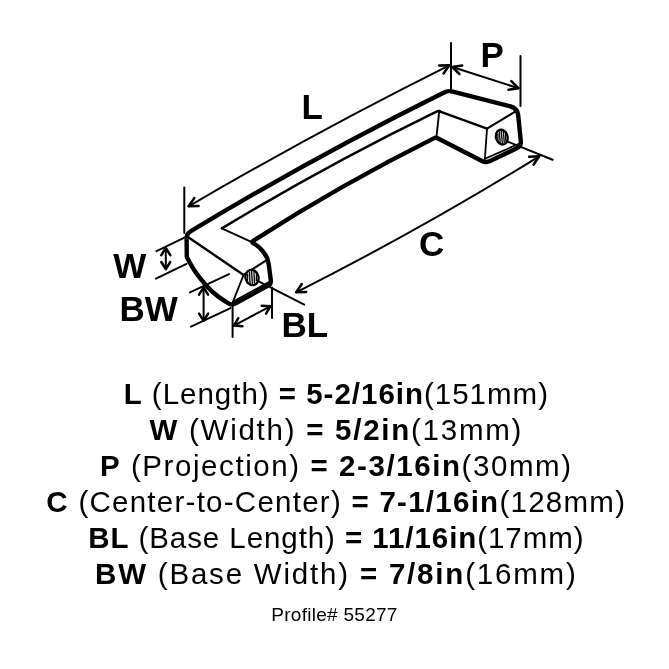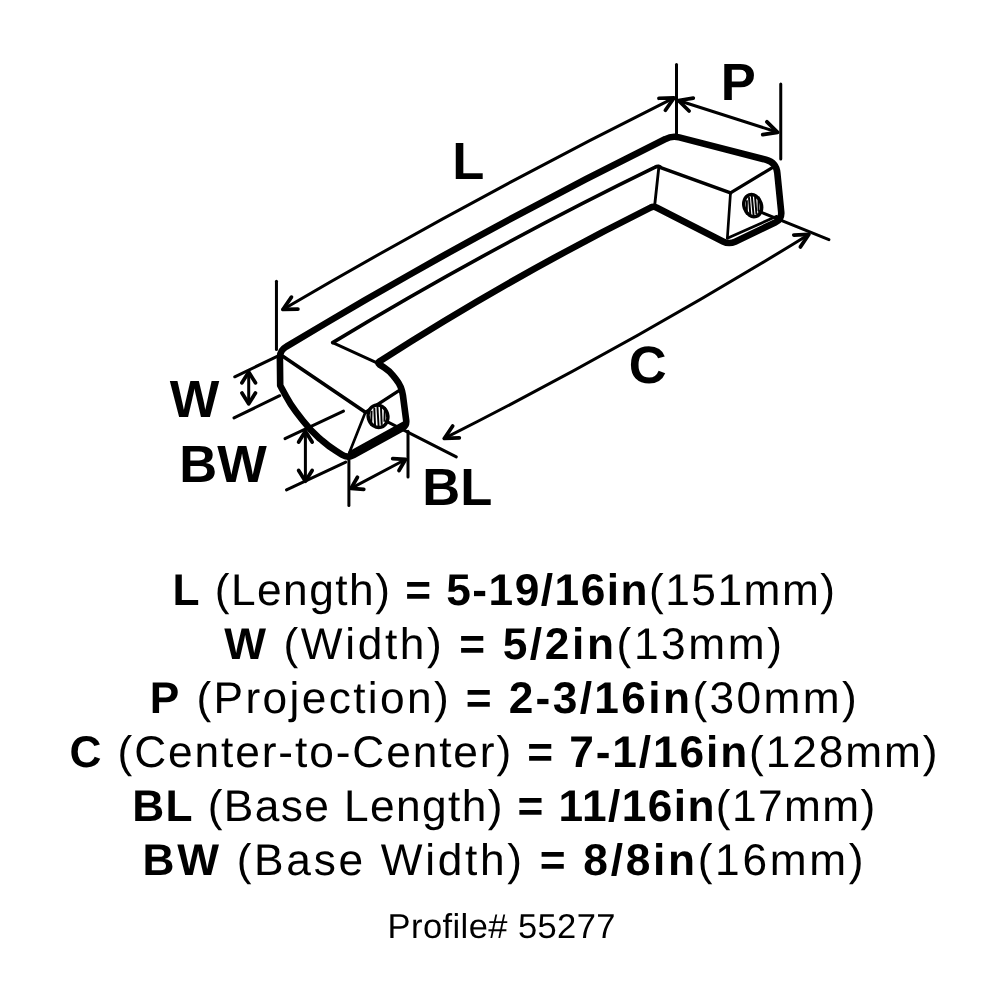--- a/index.html
+++ b/index.html
@@ -1,19 +1,19 @@
 <!DOCTYPE html>
 <html><head><meta charset="utf-8"><style>
 html,body{margin:0;padding:0;background:#fff;width:669px;height:669px;overflow:hidden}
 #wrap{position:relative;width:669px;height:669px;font-family:"Liberation Sans",sans-serif;filter:grayscale(1)}
 svg{position:absolute;left:0;top:0}
 #specs{position:absolute;left:1.8px;top:376px;width:669px;text-align:center;
  font-size:29.5px;line-height:36px;color:#000}
 #profile{position:absolute;left:0;top:604px;width:669px;text-align:center;
- font-size:23px;letter-spacing:0.28px;color:#000}
+ font-size:19px;letter-spacing:0.28px;color:#000}
 .r b{font-weight:bold}
 </style></head><body>
 <div id="wrap">
 <svg width="669" height="669" viewBox="0 0 669 669">
 <path d="M 186.6 238.5 Q 186.5 233.5 190.9 231.1 Q 314.4 156.6 443.6 92.7 Q 448.0 90.3 452.8 91.6 L 510.7 106.5 Q 517.5 108.3 518.2 115.3 L 520.8 141.2 Q 521.3 146.2 516.8 148.3 L 490.1 161.1 Q 486.0 163.0 482.0 161.0 L 437.6 138.3 Q 435.6 137.3 433.7 138.4 Q 340.7 184.7 253.2 240.8 Q 251.3 241.9 253.1 243.1 L 256.1 245.0 Q 259.5 247.2 262.0 250.3 L 264.0 252.8 Q 267.8 257.5 268.6 263.5 L 270.8 280.3 Q 271.2 283.8 268.1 285.5 L 235.7 303.4 Q 231.8 305.6 228.0 303.2 L 224.1 300.7 Q 219.0 297.5 214.5 293.5 L 213.0 292.3 Q 207.0 287.0 202.1 280.7 L 197.2 274.3 Q 193.5 269.5 190.7 264.2 L 186.8 257.0 L 186.6 238.5 Z" fill="#fff" stroke="#000" stroke-width="4.4" stroke-linejoin="round"></path>
 <path d="M 221.8 228.4 Q 326.5 165.1 436.5 111.6 Q 439.1 110.2 440.9 111.9 L 487.0 128.6" fill="none" stroke="#000" stroke-width="2.4" stroke-linejoin="round" stroke-linecap="round"></path>
 <line x1="188.3" y1="237.3" x2="243.6" y2="274.9" stroke="#000" stroke-width="2.4" stroke-linecap="round"></line>
 <line x1="243.6" y1="274.9" x2="267.0" y2="259.8" stroke="#000" stroke-width="2.2" stroke-linecap="round"></line>
 <line x1="487.0" y1="128.6" x2="516.3" y2="110.9" stroke="#000" stroke-width="2.2" stroke-linecap="round"></line>
 <line x1="221.8" y1="228.4" x2="251.3" y2="241.9" stroke="#000" stroke-width="1.9" stroke-linecap="round"></line>
@@ -68,21 +68,21 @@
 <path d="M 301.8 284.0 L 296.2 292.3 L 306.2 291.9" fill="none" stroke="#000" stroke-width="2.5" stroke-linecap="round" stroke-linejoin="round"></path>
 <path d="M 533.6 164.6 L 539.2 156.3 L 529.2 156.7" fill="none" stroke="#000" stroke-width="2.5" stroke-linecap="round" stroke-linejoin="round"></path>
 <text x="301.5" y="119.4" font-family="Liberation Sans, sans-serif" font-weight="bold" font-size="35" fill="#000">L</text>
 <text x="480.5" y="66.6" font-family="Liberation Sans, sans-serif" font-weight="bold" font-size="35" fill="#000">P</text>
 <text x="419.1" y="255.6" font-family="Liberation Sans, sans-serif" font-weight="bold" font-size="35" fill="#000">C</text>
 <text x="113.2" y="277.8" font-family="Liberation Sans, sans-serif" font-weight="bold" font-size="35" fill="#000">W</text>
 <text x="119.5" y="321.2" font-family="Liberation Sans, sans-serif" font-weight="bold" font-size="35" fill="#000">BW</text>
 <text x="281.5" y="336.5" font-family="Liberation Sans, sans-serif" font-weight="bold" font-size="35" fill="#000">BL</text>
 </svg>
 <div id="specs">
-<div class="r" style="letter-spacing:0.99px"><b>L</b> (Length) <b>= 5-19/16in</b>(151mm)</div>
+<div class="r" style="letter-spacing:0.99px"><b>L</b> (Length) <b>= 5-2/16in</b>(151mm)</div>
 <div class="r" style="letter-spacing:1.74px"><b>W</b> (Width) <b>= 5/2in</b>(13mm)</div>
 <div class="r" style="letter-spacing:1.58px"><b>P</b> (Projection) <b>= 2-3/16in</b>(30mm)</div>
 <div class="r" style="letter-spacing:1.26px"><b>C</b> (Center-to-Center) <b>= 7-1/16in</b>(128mm)</div>
 <div class="r" style="letter-spacing:0.93px"><b>BL</b> (Base Length) <b>= 11/16in</b>(17mm)</div>
-<div class="r" style="letter-spacing:1.8px"><b>BW</b> (Base Width) <b>= 8/8in</b>(16mm)</div>
+<div class="r" style="letter-spacing:1.8px"><b>BW</b> (Base Width) <b>= 7/8in</b>(16mm)</div>
 </div>
 <div id="profile">Profile# 55277</div>
 </div>
 
 </body></html>

